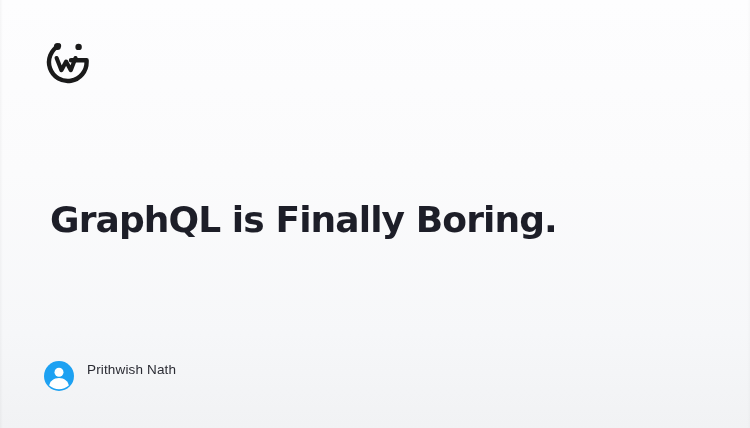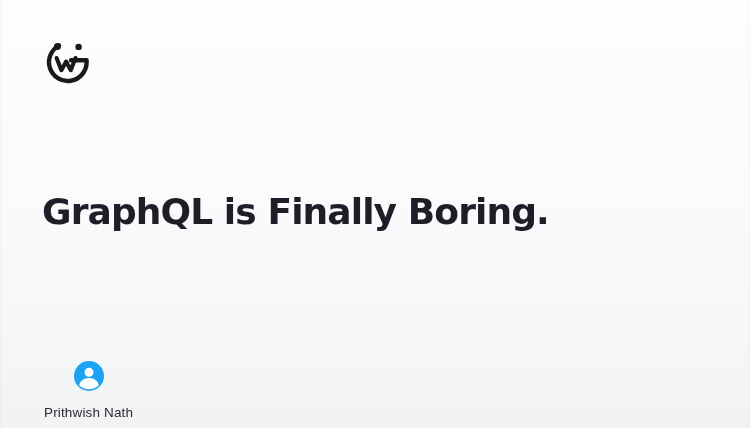--- a/index.html
+++ b/index.html
@@ -52,40 +52,39 @@
     display: block;
     width: 48px;
     height: 52px;
   }
 
   
   .headline {
     position: absolute;
     left: 42px;
     top: 190px;
-    margin: 0;
+    margin: 8px;
     max-width: 660px;
     font-family: "DejaVu Sans", "Liberation Sans", sans-serif;
     font-size: 36px;
     line-height: 44px;
     font-weight: 700;
     letter-spacing: -0.9px;
     color: #1d1e28;
     white-space: nowrap;
   }
 
   
   .byline {
     position: absolute;
     left: 44px;
     top: 361px;
     display: flex;
-    align-items: center;
+    align-items: flex-start;
     gap: 13px;
-    flex-direction: column;
   }
   .avatar {
     position: relative;
     width: 30px;
     height: 30px;
     border-radius: 50%;
     background: #1da1f2;
     flex: 0 0 auto;
     overflow: hidden;
   }

